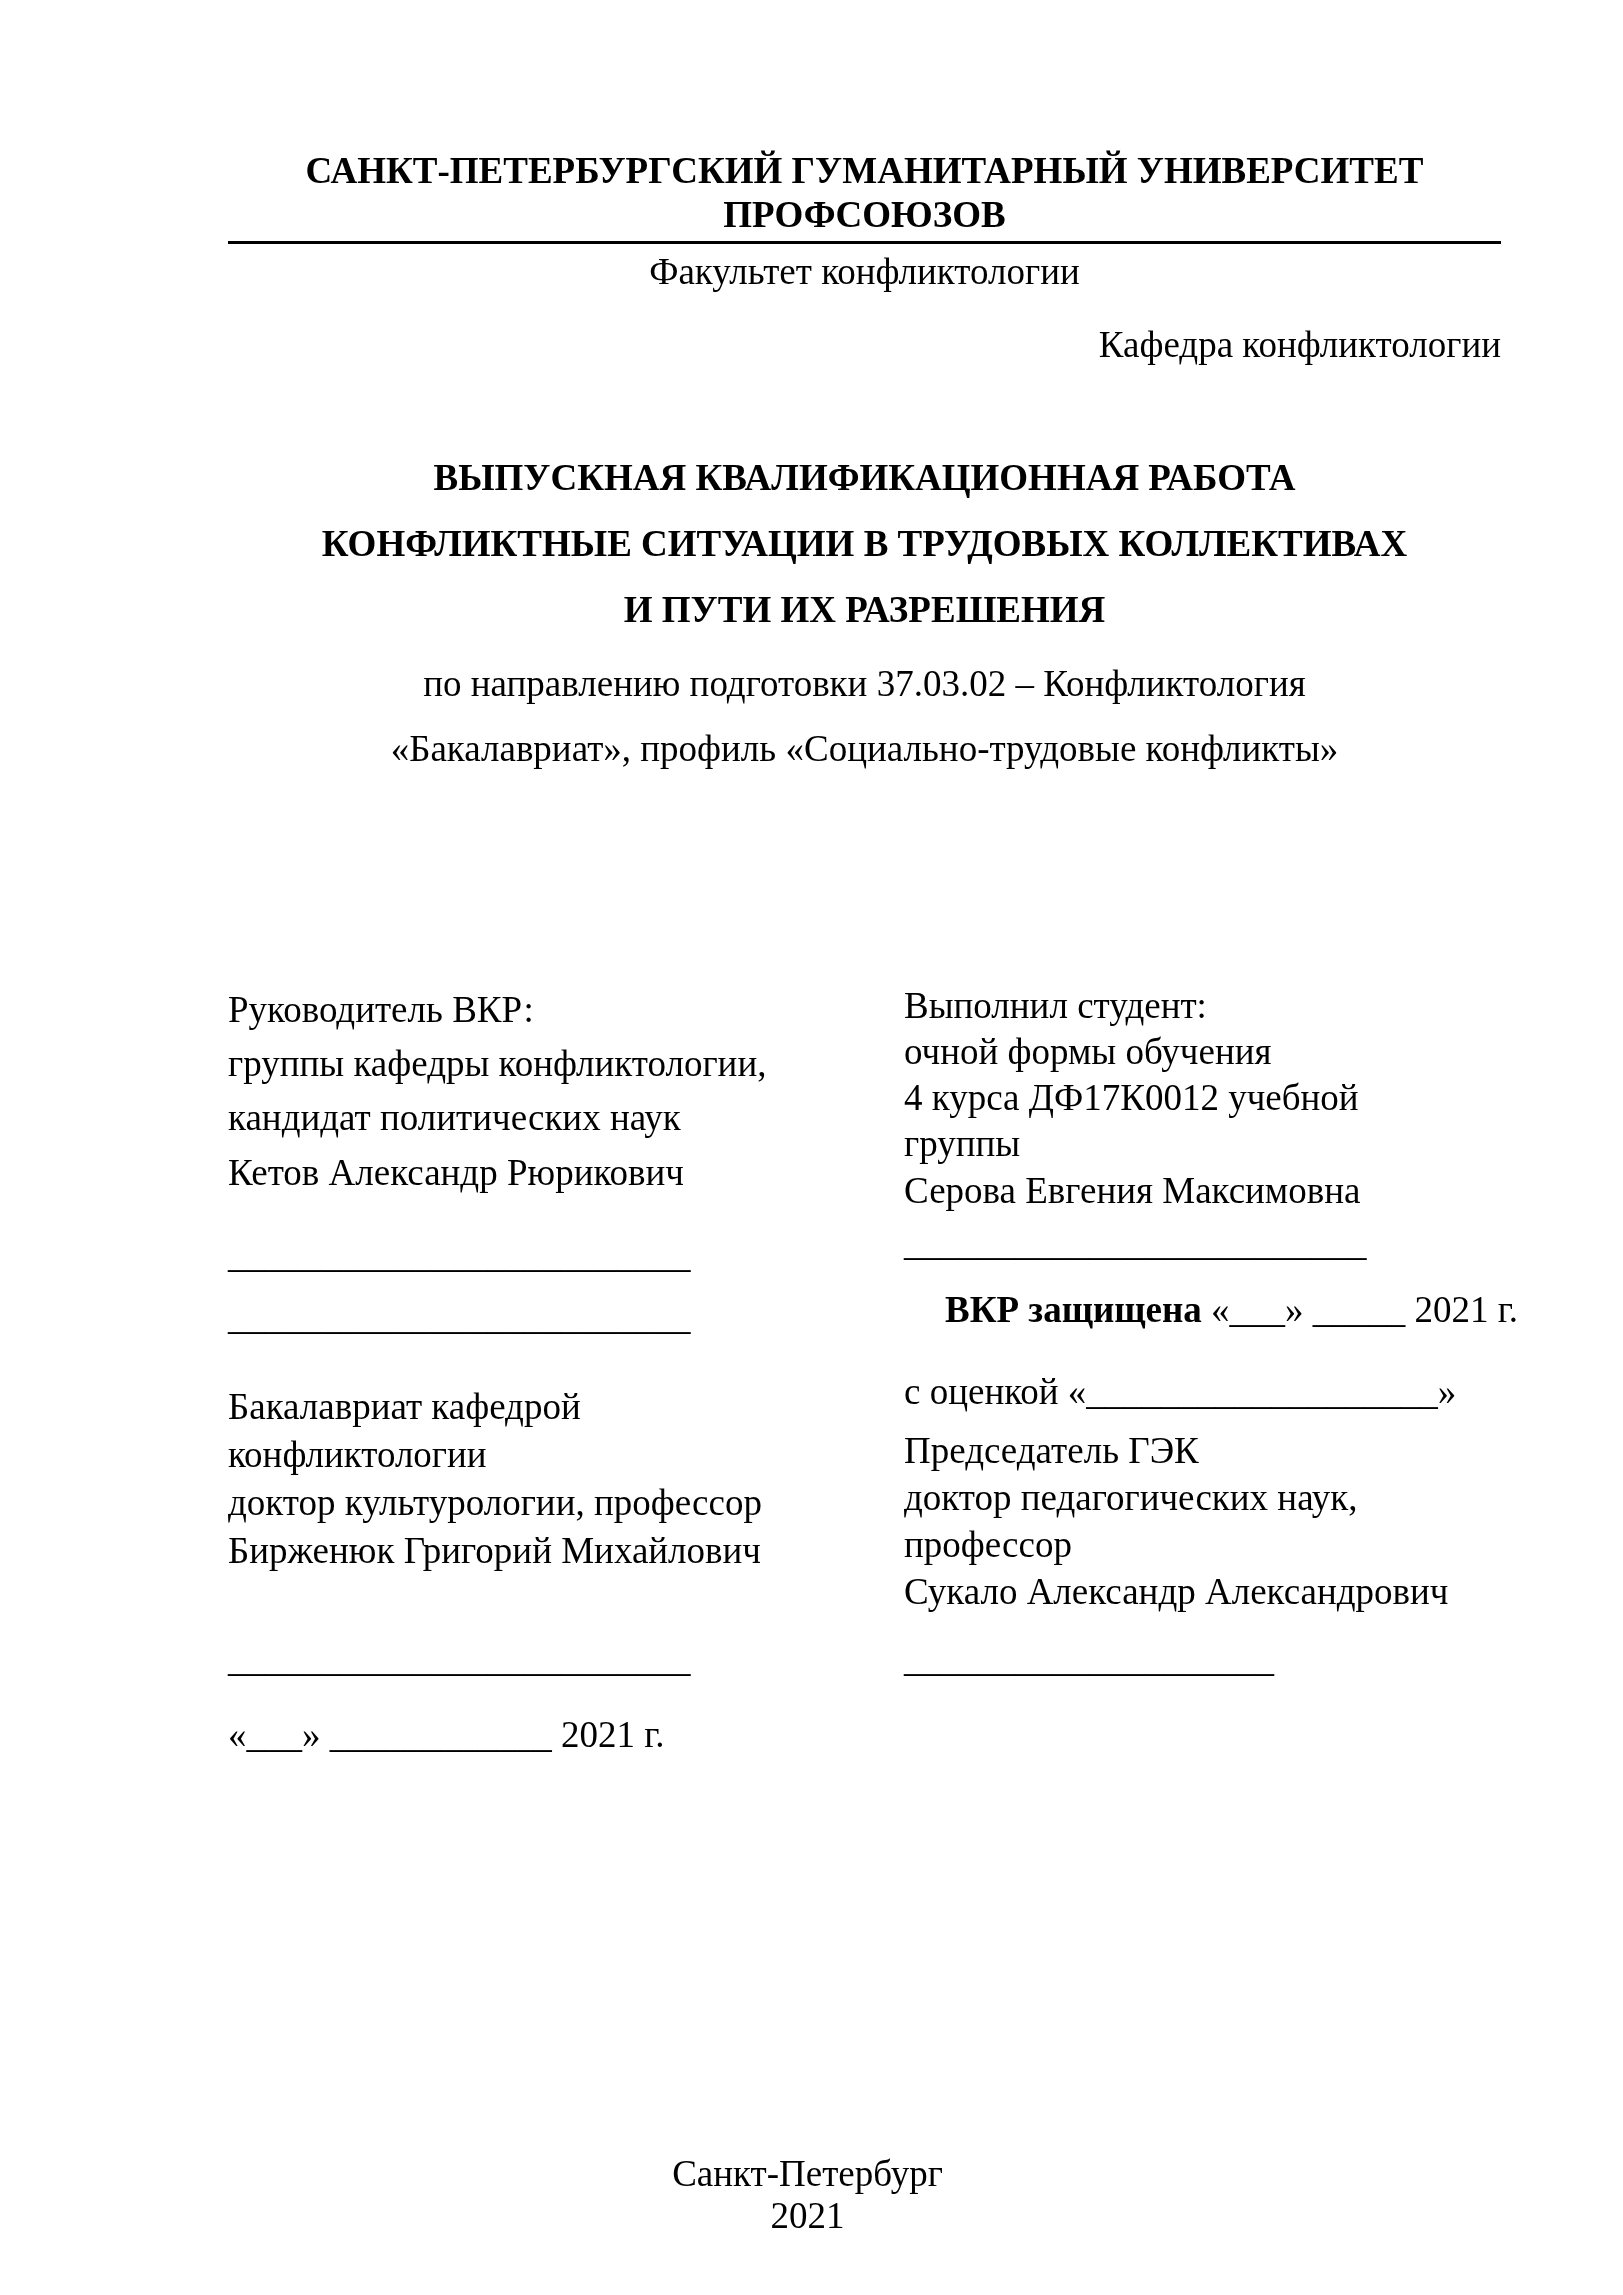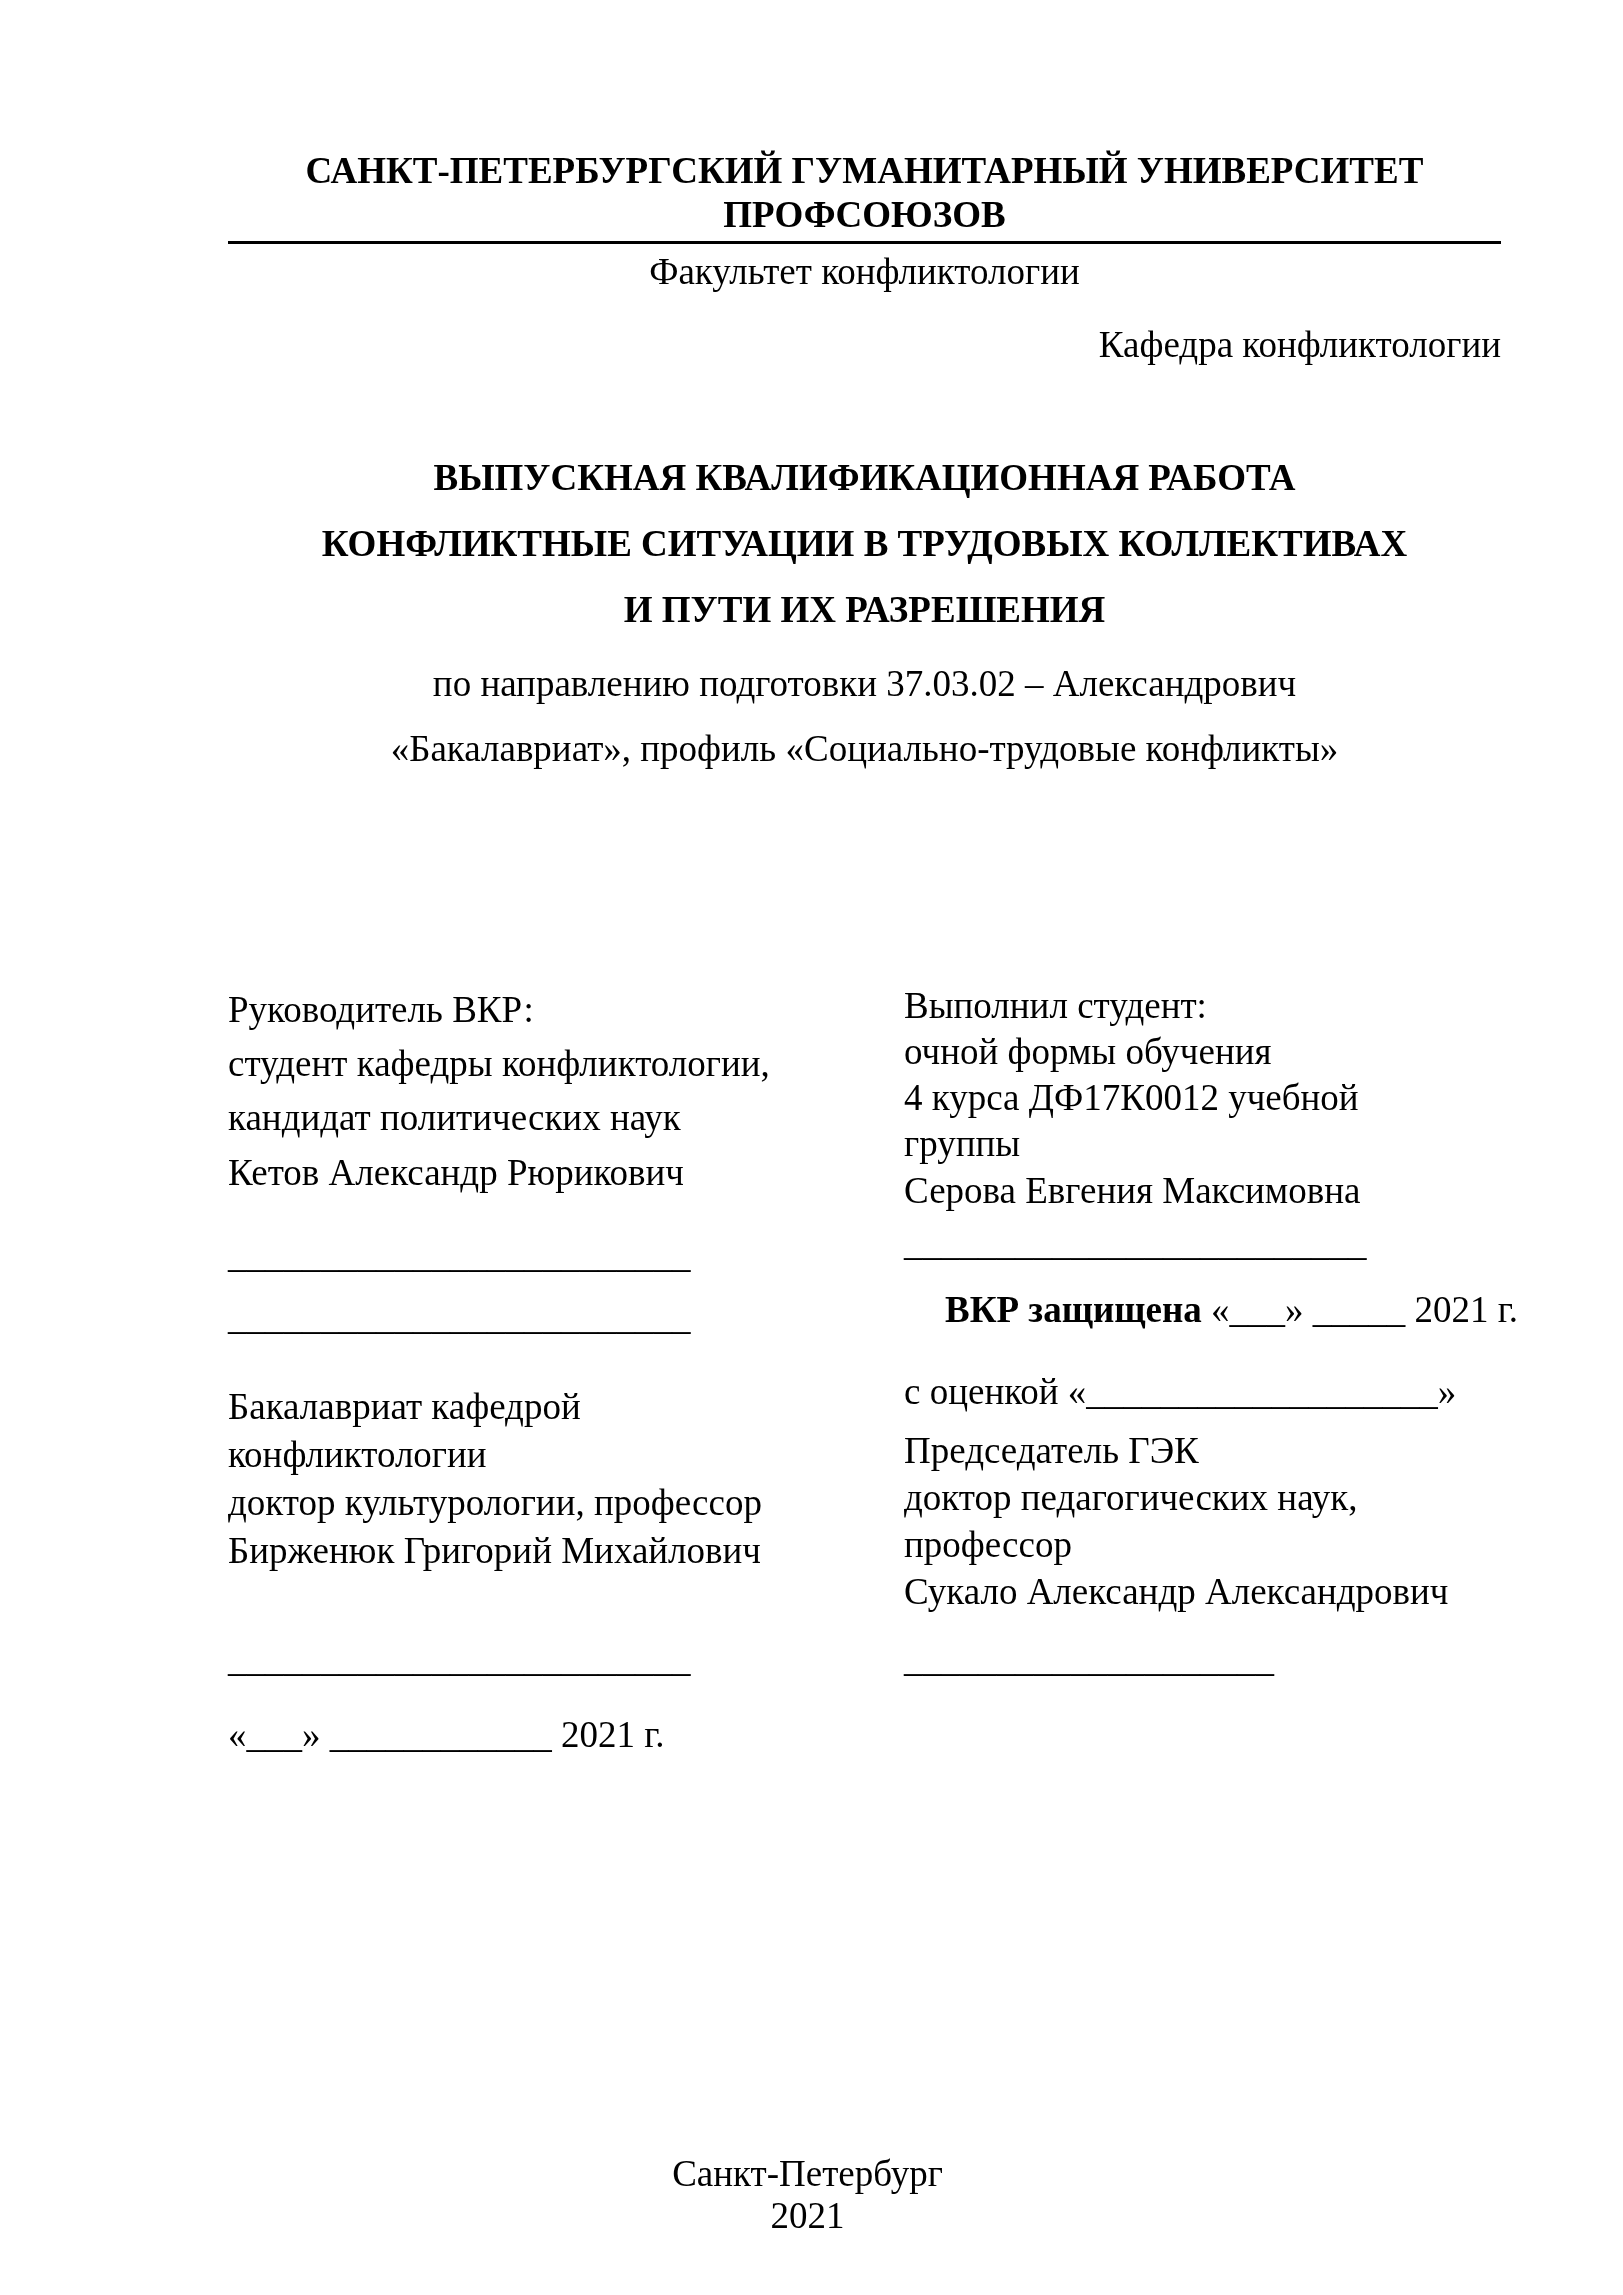--- a/index.html
+++ b/index.html
@@ -107,29 +107,29 @@
     <div class="faculty-line">Факультет конфликтологии</div>
     <div class="dept-line">Кафедра конфликтологии</div>
 
     <div class="title-block">
       <div>ВЫПУСКНАЯ КВАЛИФИКАЦИОННАЯ РАБОТА</div>
       <div>КОНФЛИКТНЫЕ СИТУАЦИИ В ТРУДОВЫХ КОЛЛЕКТИВАХ</div>
       <div>И ПУТИ ИХ РАЗРЕШЕНИЯ</div>
     </div>
 
     <div class="direction-block">
-      <div>по направлению подготовки 37.03.02 – Александрович</div>
+      <div>по направлению подготовки 37.03.02 – Конфликтология</div>
       <div>«Бакалавриат», профиль «Социально-трудовые конфликты»</div>
     </div>
 
     <div class="columns">
 
       <div class="col-left">
         <div>Руководитель ВКР:</div>
-        <div>студент кафедры конфликтологии,</div>
+        <div>группы кафедры конфликтологии,</div>
         <div>кандидат политических наук</div>
         <div>Кетов Александр Рюрикович</div>
         <div class="mt36">_________________________</div>
         <div class="mt10">_________________________</div>
 
         <div class="head-block">
           <div>Бакалавриат кафедрой</div>
           <div>конфликтологии</div>
           <div>доктор культурологии, профессор</div>
           <div>Бирженюк Григорий Михайлович</div>

